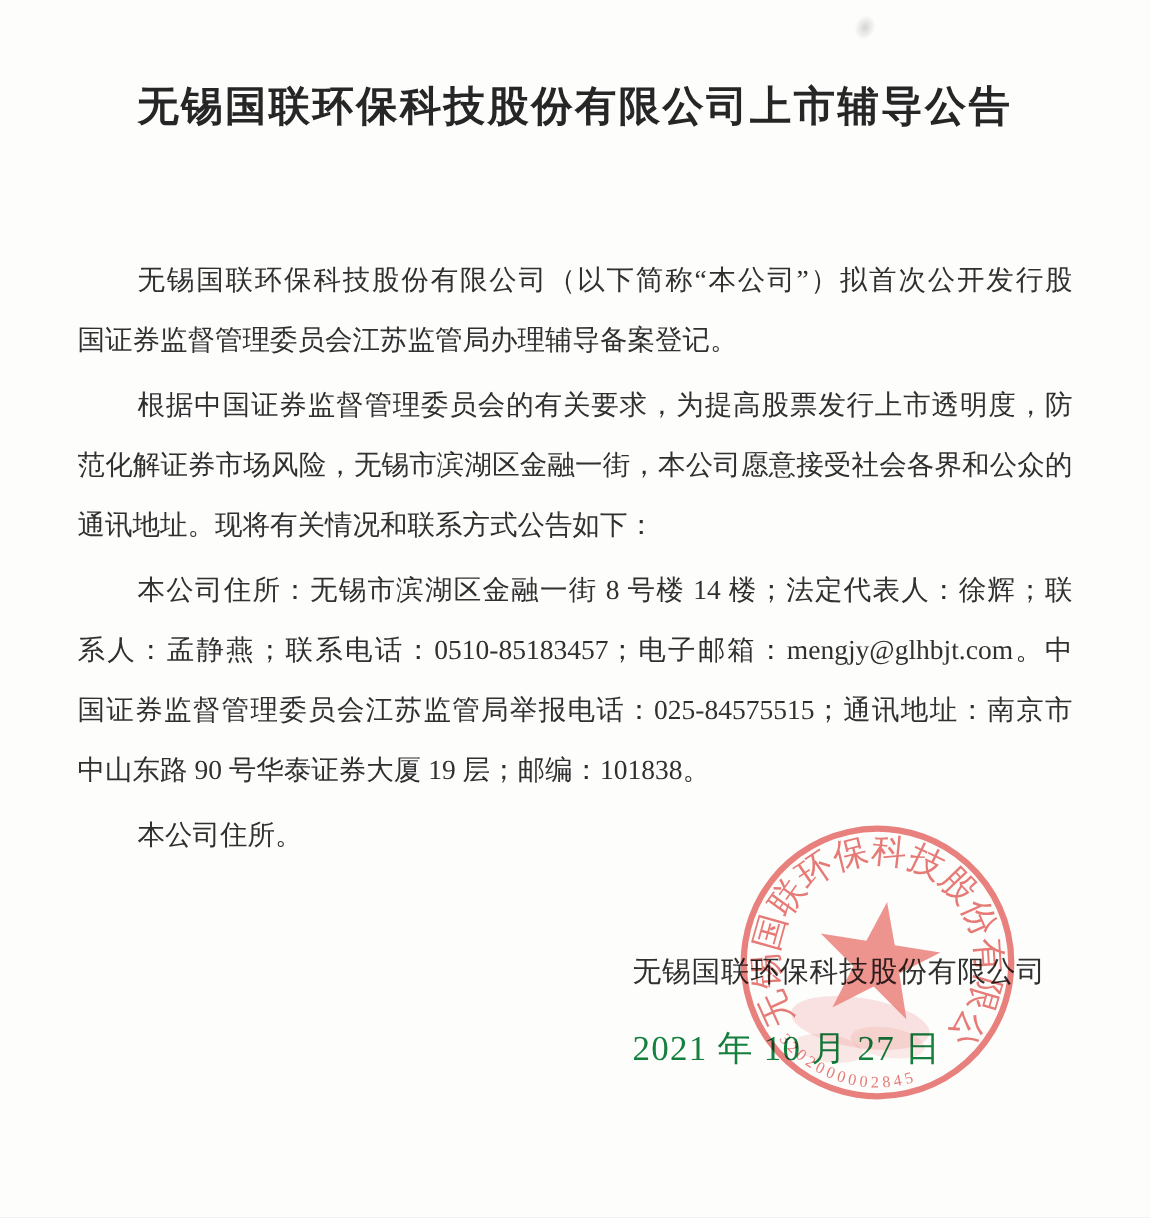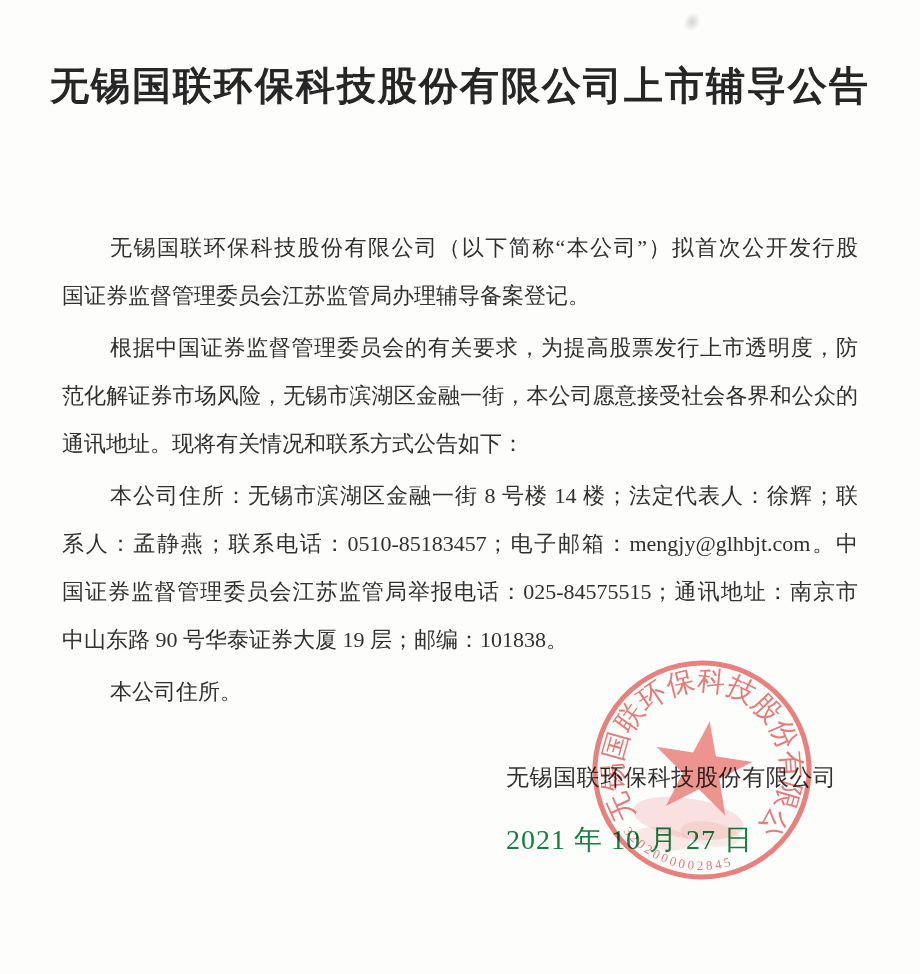--- a/index.html
+++ b/index.html
@@ -5,23 +5,23 @@
   html,body { margin:0; padding:0; background:#e8e8e8; }
   .page {
     position:relative; width:920px; height:974px;
     background:#fdfdfc; overflow:hidden;
     font-family:"Liberation Serif","DejaVu Serif",serif;
     color:#333;
   }
   .title {
     position:absolute; top:62px; left:0; width:920px; height:48px;
     margin:0; line-height:48px; text-align:center;
-    font-size:39px; font-weight:700; letter-spacing:2px; color:#262626;
+    font-size:33px; font-weight:700; letter-spacing:2px; color:#262626;
   }
-  .body-block { position:absolute; top:224px; left:62px; width:796px; }
+  .body-block { position:absolute; top:200px; left:62px; width:796px; }
   .para { margin:0 0 4px 0; }
   .line {
     height:48px; line-height:48px; font-size:22px; color:#303030;
     white-space:nowrap;
   }
   .fill { text-align:justify; text-align-last:justify; white-space:normal; }
   .indent { text-indent:48px; }
   .sig-block { position:absolute; top:754px; right:84px; width:330px; }
   .sig-company {
     height:48px; line-height:48px; font-size:23px; color:#303030;

